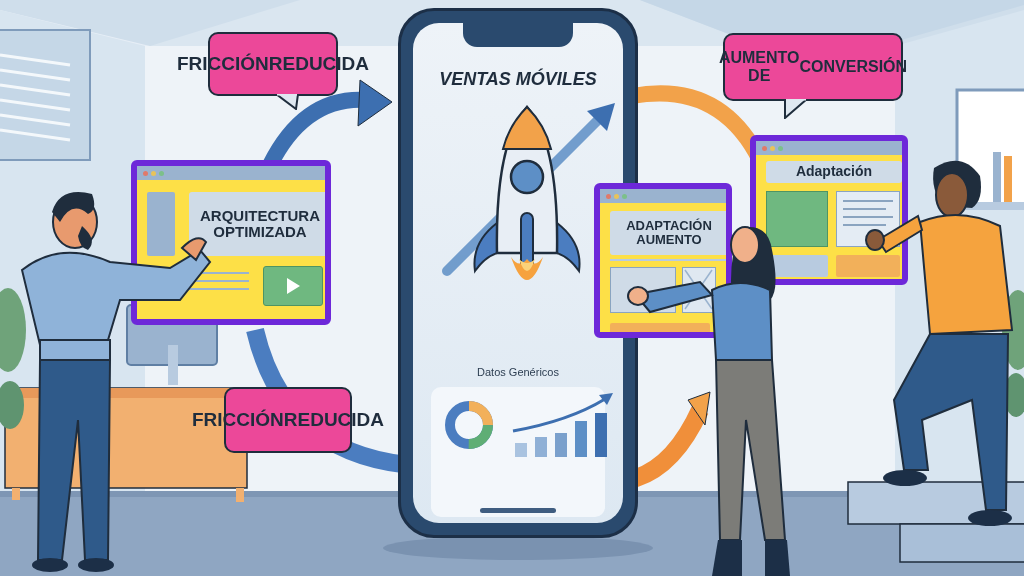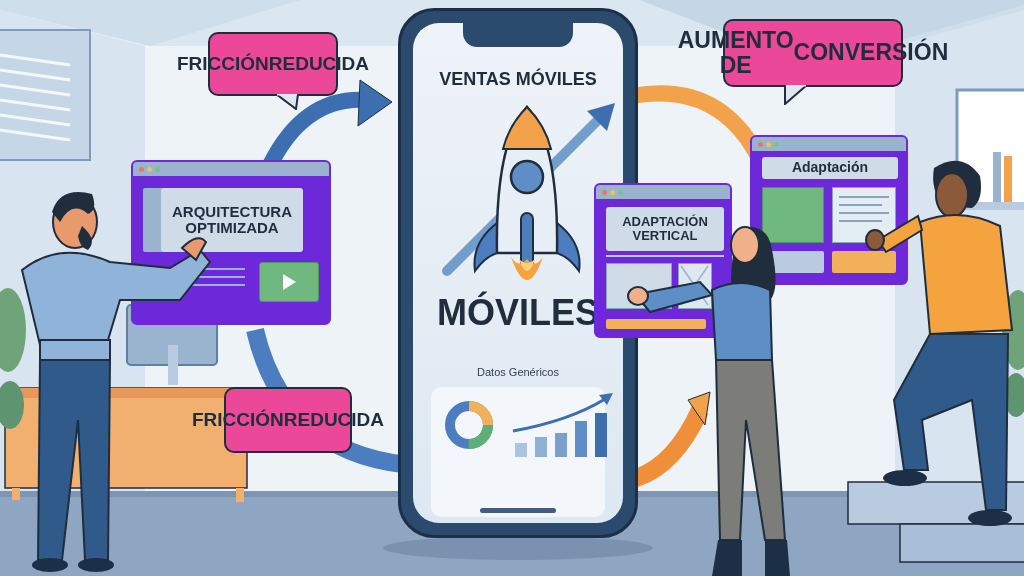--- a/index.html
+++ b/index.html
@@ -13,39 +13,39 @@
   .bubble {
     position: absolute; background: #ec4899; border: 2px solid #1f2d3d; border-radius: 10px;
     color: #1f2d3d; font-weight: 700; text-align: center; line-height: 1.1;
     display: flex; flex-direction: row; justify-content: center; align-items: center;
   }
   .bubble .tail { position: absolute; width: 0; height: 0; }
   .bubble span { display: block; }
 
   
   .win {
-    position: absolute; background: #6d28d9; border: 2px solid #6d28d9; border-radius: 6px; overflow: hidden;
+    position: absolute; background: #fde047; border: 6px solid #6d28d9; border-radius: 6px; overflow: hidden;
   }
   .win .bar { height: 14px; background: #9ab3cf; display: flex; align-items: center; gap: 3px; padding-left: 6px; }
   .win .dot { width: 5px; height: 5px; border-radius: 50%; }
   .win .title-box { position: absolute; background: #cfdbe7; border-radius: 3px; color: #1f2d3d; font-weight: 700; text-align: center; display:flex; flex-direction:column; justify-content:center; line-height: 1.1; }
 
   
   .phone {
     position: absolute; left: 398px; top: 8px; width: 240px; height: 530px; border-radius: 36px;
     background: #2a4a6e; border: 3px solid #1c2f47;
   }
   .phone .screen {
     position: absolute; left: 12px; top: 12px; right: 12px; bottom: 12px; border-radius: 26px;
     background: linear-gradient(#eef3f8, #dde8f2);
     overflow: hidden;
   }
   .phone .notch { position: absolute; left: 50%; top: 0; transform: translateX(-50%); width: 110px; height: 24px; background: #2a4a6e; border-radius: 0 0 14px 14px; }
   .phone .home { position: absolute; left: 50%; bottom: 10px; transform: translateX(-50%); width: 76px; height: 5px; background: #3f5d80; border-radius: 3px; }
-  .phone .top-title { position: absolute; top: 46px; width: 100%; text-align: center; font-weight: 700; font-size: 18px; color: #1f2d3d; }
+  .phone .top-title { position: absolute; top: 46px; width: 100%; text-align: center; font-weight: 700; font-size: 18px; color: #1f2d3d; font-style: italic; }
   .phone .big-title { position: absolute; top: 272px; width: 100%; text-align: center; font-weight: 800; font-size: 36px; line-height: 1.0; color: #1f2d3d; }
   .phone .sub { position: absolute; top: 343px; width: 100%; text-align: center; font-size: 11px; color: #2d3e52; }
   .phone .card { position: absolute; left: 18px; right: 18px; top: 364px; height: 130px; background: #f3f7fb; border-radius: 10px; }
 </style>
 </head>
 <body>
 
 <div class="scene">
 
   <svg class="bg" width="1024" height="576" viewBox="0 0 1024 576">
@@ -124,21 +124,20 @@
         <path d="M100,14 Q132,50 130,160 L70,160 Q68,50 100,14 Z" fill="#e8eef5" stroke="#1f2d3d" stroke-width="2.5"></path>
         <path d="M100,14 Q118,32 124,56 L76,56 Q82,32 100,14 Z" fill="#f2a24a" stroke="#1f2d3d" stroke-width="2"></path>
         <circle cx="100" cy="84" r="16" fill="#5d8fc6" stroke="#1f2d3d" stroke-width="2.5"></circle>
         <rect x="94" y="120" width="12" height="60" rx="6" fill="#4b7dc0" stroke="#1f2d3d" stroke-width="2"></rect>
 
         <path d="M84,164 Q100,210 116,164 Q108,176 100,166 Q92,176 84,164 Z" fill="#f6a23e"></path>
         <path d="M92,166 Q100,190 108,166 Q100,174 92,166 Z" fill="#fbd27a"></path>
       </svg>
 
       <div class="big-title">
-        <div>MÓVILES</div>
       </div>
       <div class="sub">Datos Genéricos</div>
 
       <div class="card">
         <svg class="abs" style="left:8px;top:8px" width="60" height="60" viewBox="0 0 60 60">
           <circle cx="30" cy="30" r="19" fill="none" stroke="#4b7dc0" stroke-width="10"></circle>
           <circle cx="30" cy="30" r="19" fill="none" stroke="#f2b05a" stroke-width="10" stroke-dasharray="29.8 119.4" transform="rotate(-90 30 30)"></circle>
           <circle cx="30" cy="30" r="19" fill="none" stroke="#5fae75" stroke-width="10" stroke-dasharray="29.8 119.4" stroke-dashoffset="-29.8" transform="rotate(-90 30 30)"></circle>
         </svg>
         <svg class="abs" style="left:78px;top:4px" width="110" height="70" viewBox="0 0 110 70">
@@ -155,21 +154,21 @@
     </div>
   </div>
 
   <div class="win" style="left:131px;top:160px;width:200px;height:165px;">
     <div class="bar">
       <span class="dot" style="background:#e07a6a"></span>
       <span class="dot" style="background:#e8c35a"></span>
       <span class="dot" style="background:#7cc08a"></span>
     </div>
     <div class="abs" style="left:10px;top:26px;width:28px;height:64px;background:#9ab3cf;border-radius:2px"></div>
-    <div class="title-box" style="left:28px;top:26px;width:142px;height:64px;font-size:15px">
+    <div class="title-box" style="left:52px;top:26px;width:142px;height:64px;font-size:15px">
       <span>ARQUITECTURA</span>
       <span>OPTIMIZADA</span>
     </div>
     <div class="abs" style="left:12px;top:106px;width:100px;height:2px;background:#9ab3cf"></div>
     <div class="abs" style="left:12px;top:114px;width:100px;height:2px;background:#9ab3cf"></div>
     <div class="abs" style="left:12px;top:122px;width:100px;height:2px;background:#9ab3cf"></div>
     <div class="abs" style="left:126px;top:100px;width:60px;height:40px;background:#6fb880;border:1.5px solid #4f9463;border-radius:3px;display:flex;align-items:center;justify-content:center">
       <svg width="16" height="18" viewBox="0 0 16 18">
           <polygon points="2,1 15,9 2,17" fill="#ffffff"></polygon>
         </svg>
@@ -177,21 +176,21 @@
   </div>
 
   <div class="win" style="left:594px;top:183px;width:138px;height:155px;">
     <div class="bar">
       <span class="dot" style="background:#e07a6a"></span>
       <span class="dot" style="background:#e8c35a"></span>
       <span class="dot" style="background:#7cc08a"></span>
     </div>
     <div class="title-box" style="left:10px;top:22px;width:118px;height:44px;font-size:13px">
       <span>ADAPTACIÓN</span>
-      <span>VERTICAL</span>
+      <span>AUMENTO</span>
     </div>
     <div class="abs" style="left:10px;top:70px;width:118px;height:2px;background:#b8cbe0"></div>
     <div class="abs" style="left:10px;top:78px;width:66px;height:46px;background:#cfdbe7;border:1.5px solid #8aa4c0"></div>
     <div class="abs" style="left:82px;top:78px;width:34px;height:46px;background:#dfe8f1;border:1.5px solid #8aa4c0">
       <svg width="31" height="43" viewBox="0 0 31 43">
           <line x1="2" y1="2" x2="29" y2="41" stroke="#9ab3cf" stroke-width="1.5"></line>
           <line x1="29" y1="2" x2="2" y2="41" stroke="#9ab3cf" stroke-width="1.5"></line>
         </svg>
     </div>
     <div class="abs" style="left:10px;top:134px;width:100px;height:10px;background:#f2b05a;border-radius:2px"></div>
@@ -259,21 +258,21 @@
         <polygon points="0,0 22,0 20,15" fill="#dfe8f1" stroke="#1f2d3d" stroke-width="2"></polygon>
         <line x1="1" y1="0" x2="21" y2="0" stroke="#dfe8f1" stroke-width="3"></line>
       </svg>
   </div>
 
   <div class="bubble" style="left:224px;top:387px;width:128px;height:66px;font-size:19px">
     <span>FRICCIÓN</span>
     <span>REDUCIDA</span>
   </div>
 
-  <div class="bubble" style="left:723px;top:19px;width:180px;height:68px;font-size:23px">
+  <div class="bubble" style="left:723px;top:33px;width:180px;height:68px;font-size:16px">
     <span>AUMENTO DE</span>
     <span>CONVERSIÓN</span>
     <svg class="tail" style="left:58px;bottom:-20px;width:26px;height:20px" viewBox="0 0 26 20">
         <polygon points="2,0 24,0 2,19" fill="#dfe8f1" stroke="#1f2d3d" stroke-width="2"></polygon>
         <line x1="3" y1="0" x2="23" y2="0" stroke="#dfe8f1" stroke-width="3"></line>
       </svg>
   </div>
 
 
 </div>

